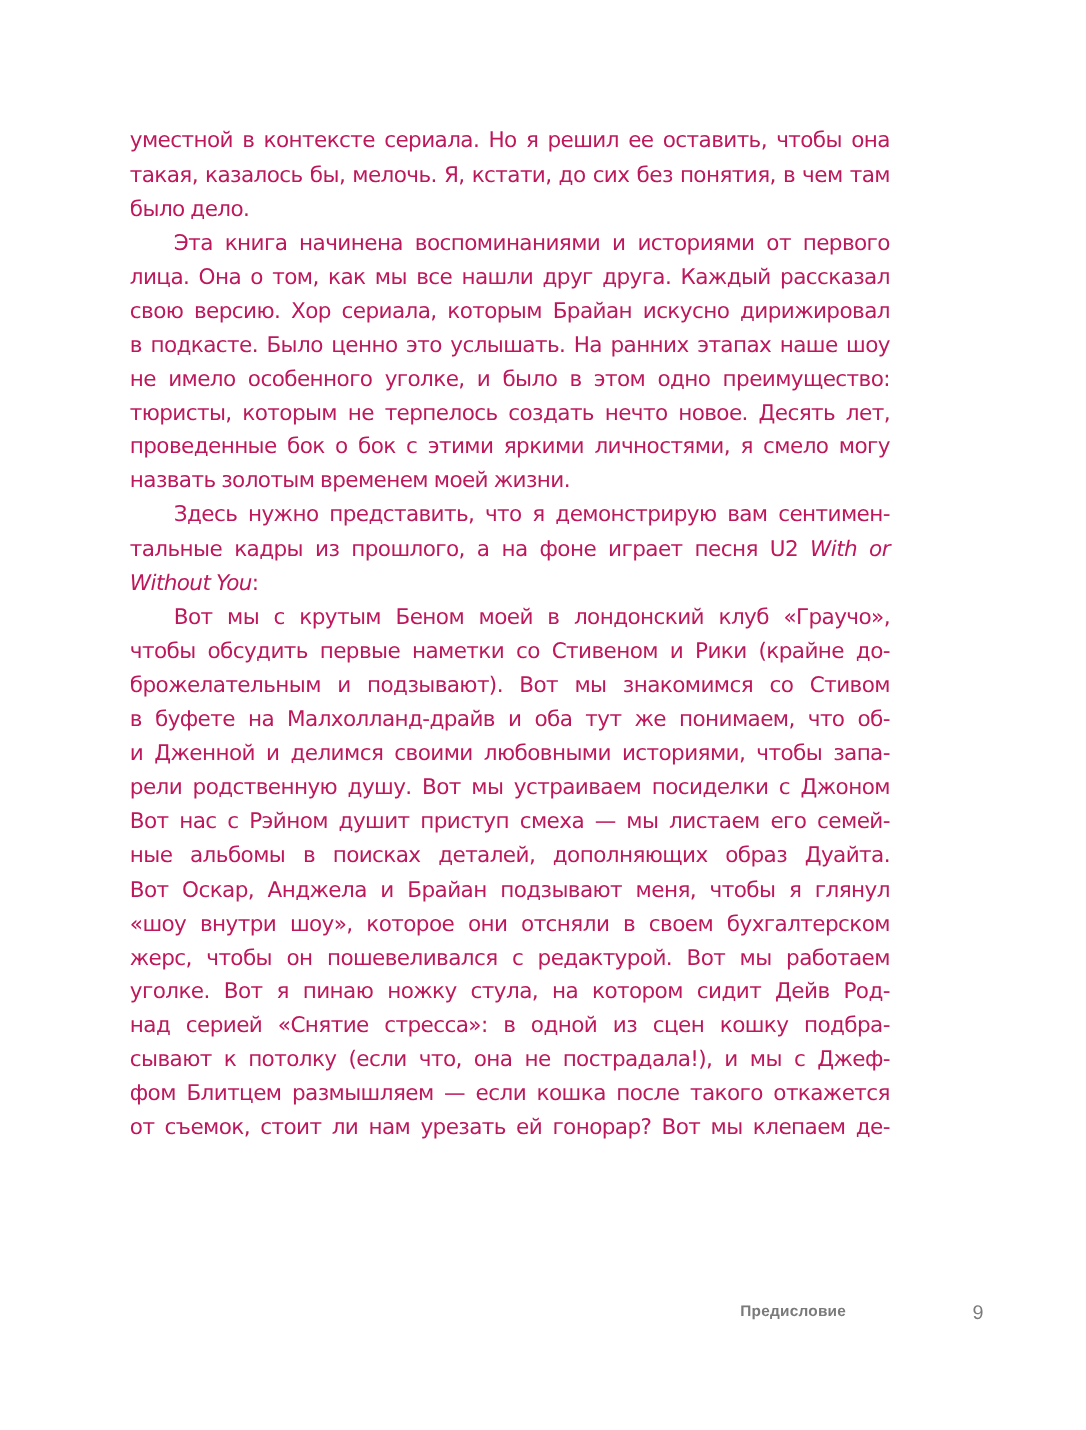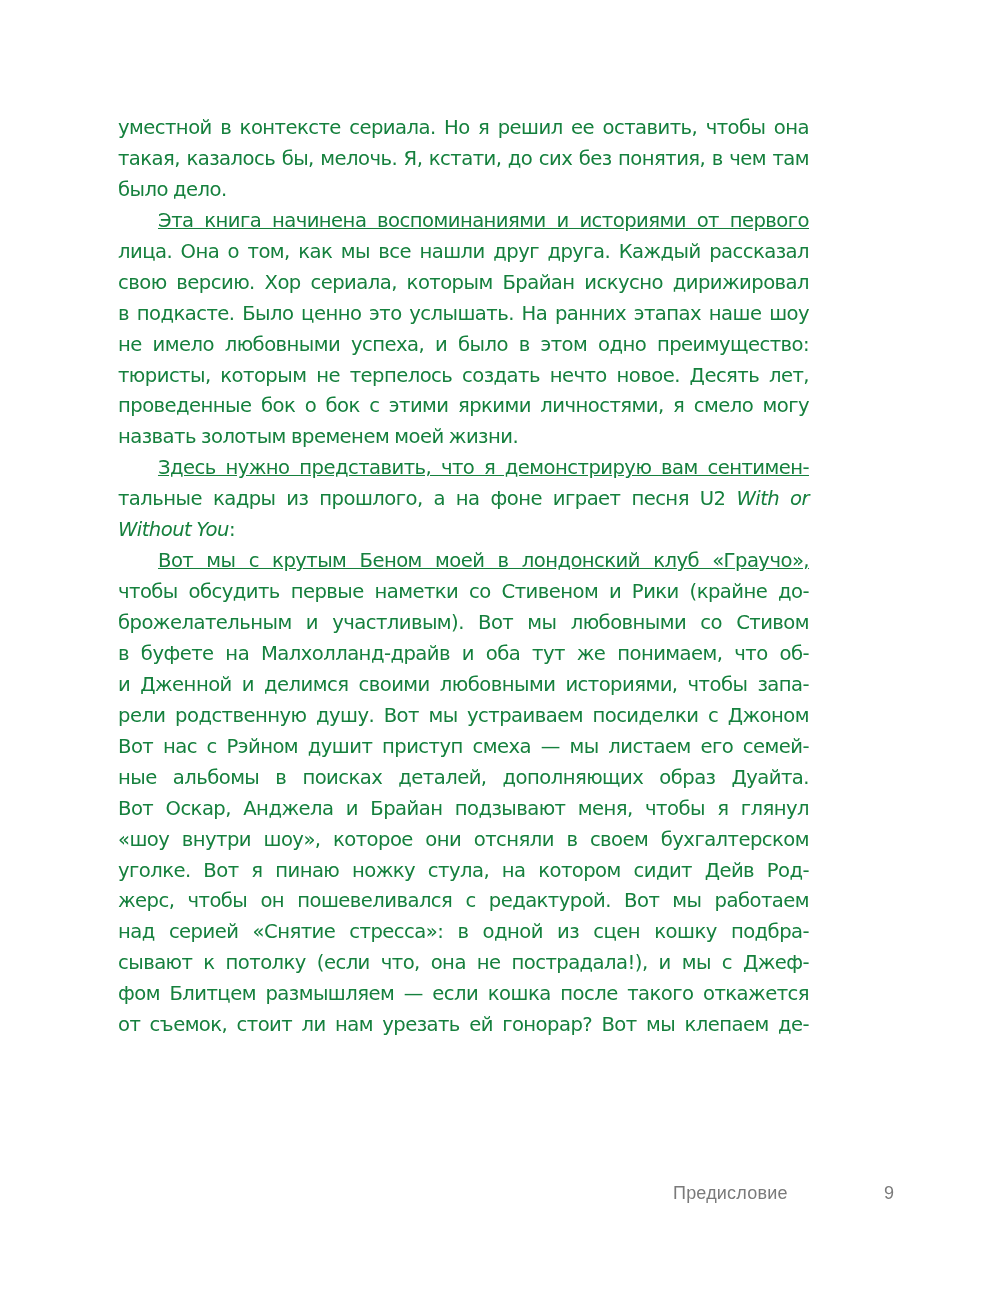--- a/index.html
+++ b/index.html
@@ -1,30 +1,30 @@
 <!DOCTYPE html>
 <html><head>
   <meta charset="utf-8">
   <style>
     html, body { margin: 0; padding: 0; background: #ffffff; }
     body { width: 987px; height: 1300px; position: relative; overflow: hidden; }
     .page {
       position: absolute; left: 118px; top: 113px; width: 691px;
       font-family: "DejaVu Sans", sans-serif;
-      font-size: 19.6px; line-height: 30.95px; color: #15803d;
+      font-size: 19.6px; line-height: 30.95px; color: #be185d;
       letter-spacing: -0.55px; word-spacing: -0.5px;
     }
     .line { display: block; white-space: nowrap; text-align: justify; text-align-last: justify; height: 30.95px; }
     .line.last { text-align-last: left; }
-    .line.indent { padding-left: 40px; text-decoration: underline; }
+    .line.indent { padding-left: 40px; }
     .em { font-style: italic; margin-top: 16px; }
     .footer-title {
       position: absolute; left: 673px; top: 1183px;
-      font-family: "Liberation Sans", sans-serif; font-size: 18px; color: #7a7a7a;
-      font-weight: 400; letter-spacing: 0.2px;
+      font-family: "Liberation Sans", sans-serif; font-size: 14px; color: #7a7a7a;
+      font-weight: 700; letter-spacing: 0.2px;
     }
     .page-number {
       position: absolute; left: 884px; top: 1183px;
       font-family: "Liberation Sans", sans-serif; font-size: 18px; color: #7a7a7a;
     }
   </style>
 </head>
 <body>
 
 <div class="page">
@@ -33,45 +33,45 @@
     <span class="line">уместной в контексте сериала. Но я решил ее оставить, чтобы она</span>
     <span class="line">такая, казалось бы, мелочь. Я, кстати, до сих без понятия, в чем там</span>
     <span class="line last">было дело.</span>
   </div>
 
   <div>
     <span class="line indent">Эта книга начинена воспоминаниями и историями от первого</span>
     <span class="line">лица. Она о том, как мы все нашли друг друга. Каждый рассказал</span>
     <span class="line">свою версию. Хор сериала, которым Брайан искусно дирижировал</span>
     <span class="line">в подкасте. Было ценно это услышать. На ранних этапах наше шоу</span>
-    <span class="line">не имело любовными успеха, и было в этом одно преимущество:</span>
+    <span class="line">не имело особенного уголке, и было в этом одно преимущество:</span>
     <span class="line">тюристы, которым не терпелось создать нечто новое. Десять лет,</span>
     <span class="line">проведенные бок о бок с этими яркими личностями, я смело могу</span>
     <span class="line last">назвать золотым временем моей жизни.</span>
   </div>
 
   <div>
     <span class="line indent">Здесь нужно представить, что я демонстрирую вам сентимен-</span>
     <span class="line"><span>тальные кадры из прошлого, а на фоне играет песня U2 </span><span class="em">With or</span></span>
     <span class="line last"><span class="em">Without You</span><span>:</span></span>
   </div>
 
   <div>
     <span class="line indent">Вот мы с крутым Беном моей в лондонский клуб «Граучо»,</span>
     <span class="line">чтобы обсудить первые наметки со Стивеном и Рики (крайне до-</span>
-    <span class="line">брожелательным и участливым). Вот мы любовными со Стивом</span>
+    <span class="line">брожелательным и подзывают). Вот мы знакомимся со Стивом</span>
     <span class="line">в буфете на Малхолланд-драйв и оба тут же понимаем, что об-</span>
     <span class="line">и Дженной и делимся своими любовными историями, чтобы запа-</span>
     <span class="line">рели родственную душу. Вот мы устраиваем посиделки с Джоном</span>
     <span class="line">Вот нас с Рэйном душит приступ смеха — мы листаем его семей-</span>
     <span class="line">ные альбомы в поисках деталей, дополняющих образ Дуайта.</span>
     <span class="line">Вот Оскар, Анджела и Брайан подзывают меня, чтобы я глянул</span>
     <span class="line">«шоу внутри шоу», которое они отсняли в своем бухгалтерском</span>
+    <span class="line">жерс, чтобы он пошевеливался с редактурой. Вот мы работаем</span>
     <span class="line">уголке. Вот я пинаю ножку стула, на котором сидит Дейв Род-</span>
-    <span class="line">жерс, чтобы он пошевеливался с редактурой. Вот мы работаем</span>
     <span class="line">над серией «Снятие стресса»: в одной из сцен кошку подбра-</span>
     <span class="line">сывают к потолку (если что, она не пострадала!), и мы с Джеф-</span>
     <span class="line">фом Блитцем размышляем — если кошка после такого откажется</span>
     <span class="line">от съемок, стоит ли нам урезать ей гонорар? Вот мы клепаем де-</span>
   </div>
 </div>
 
 <div class="footer-title">Предисловие</div>
 <div class="page-number">9</div>
 

